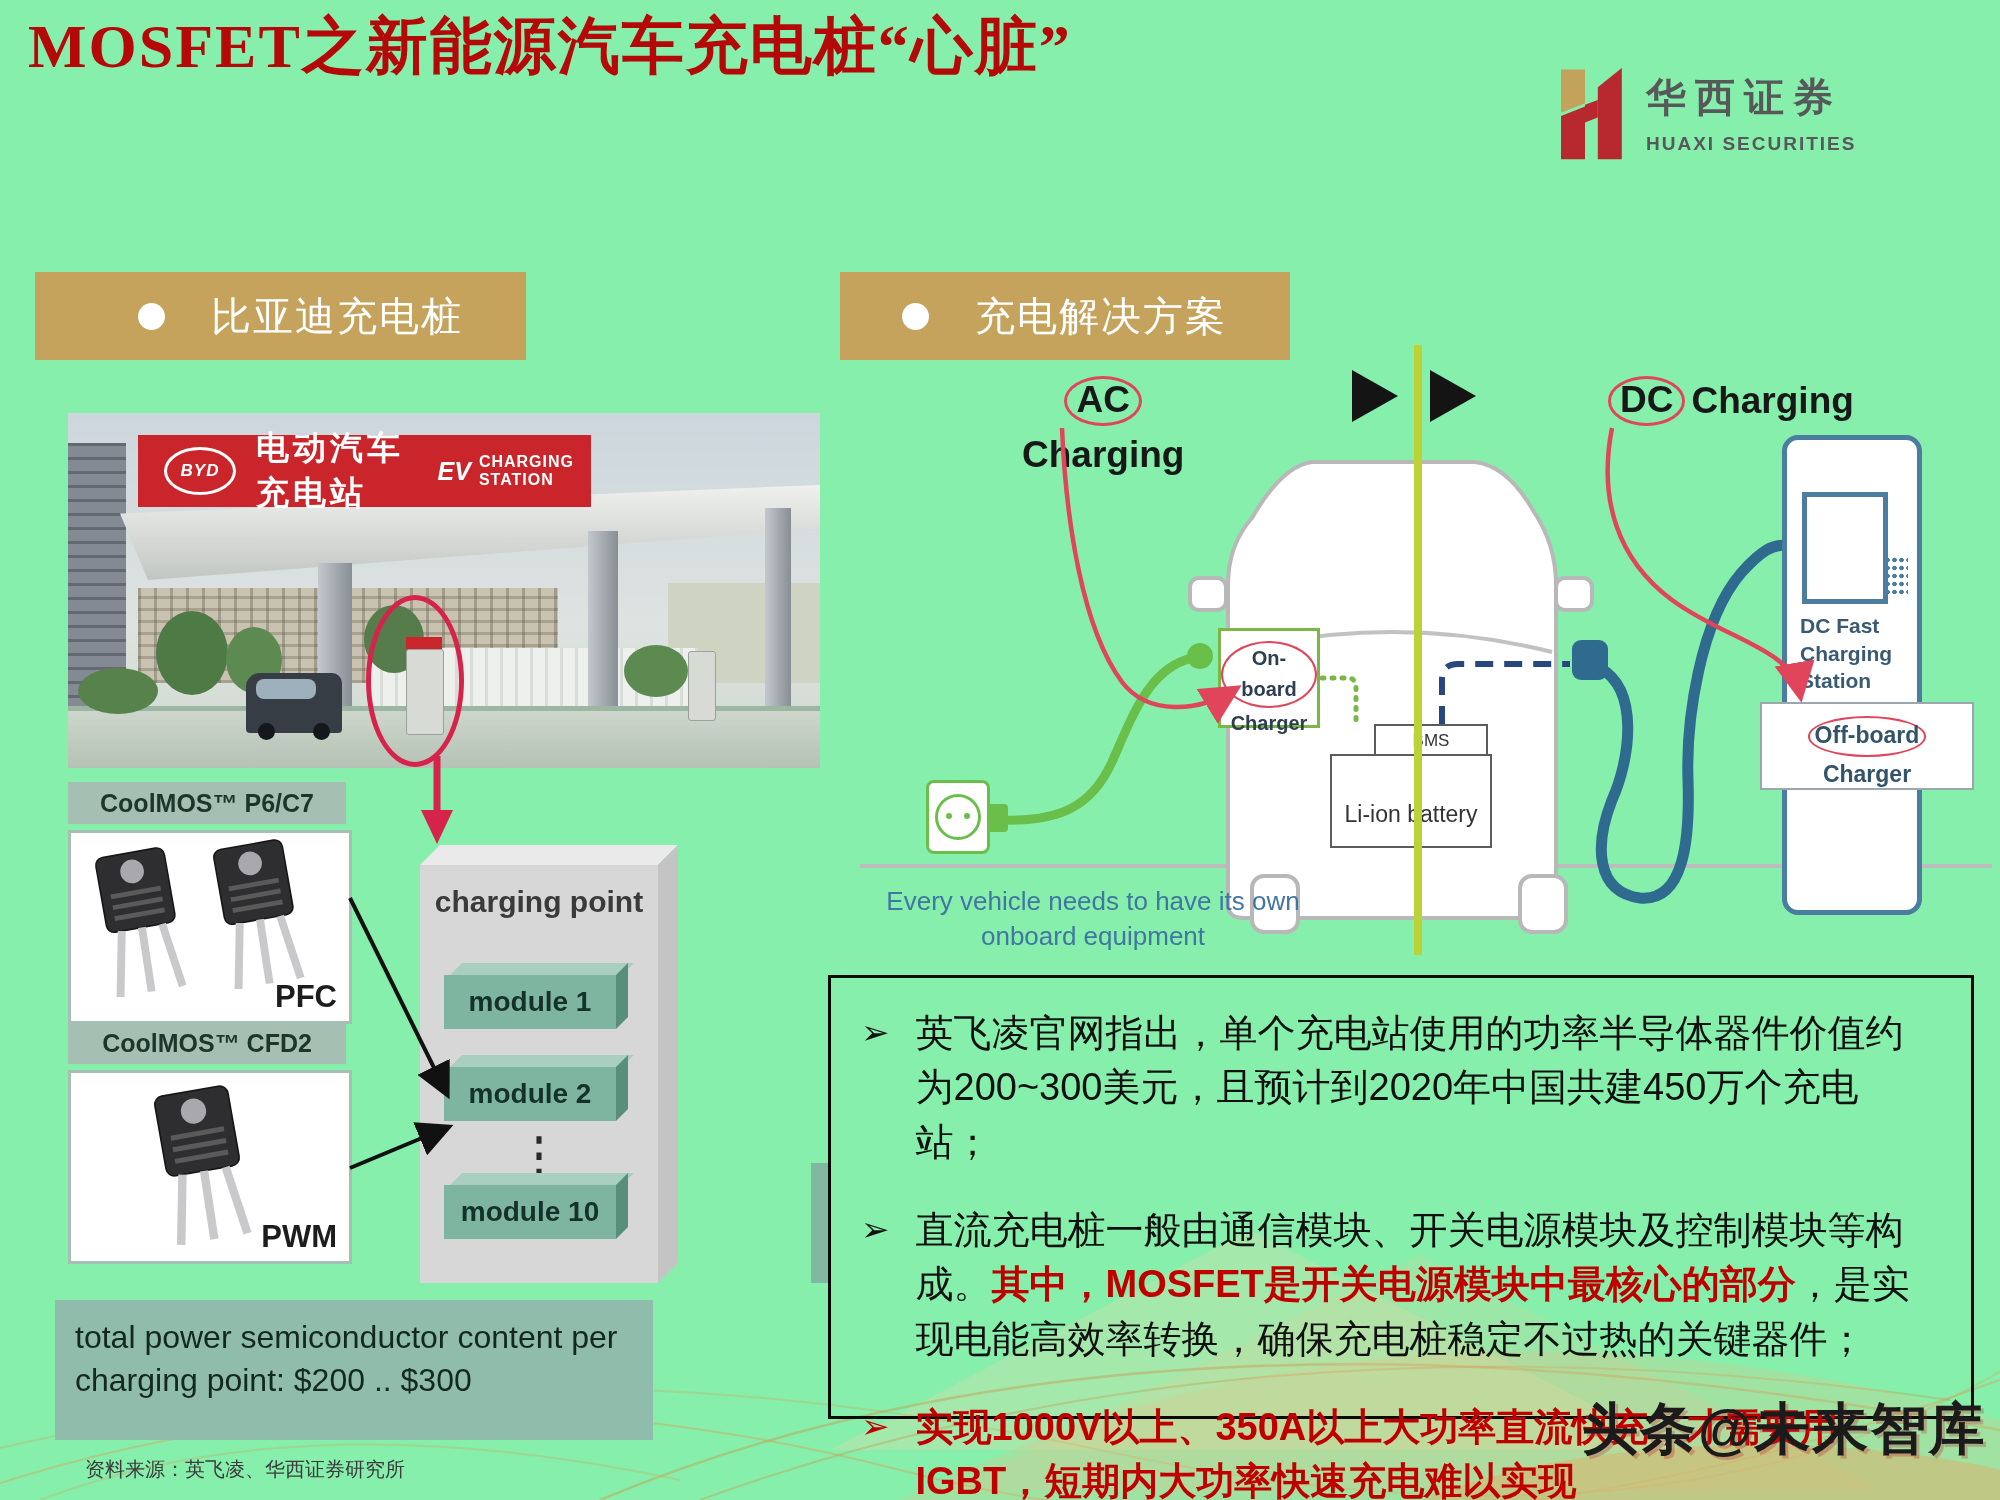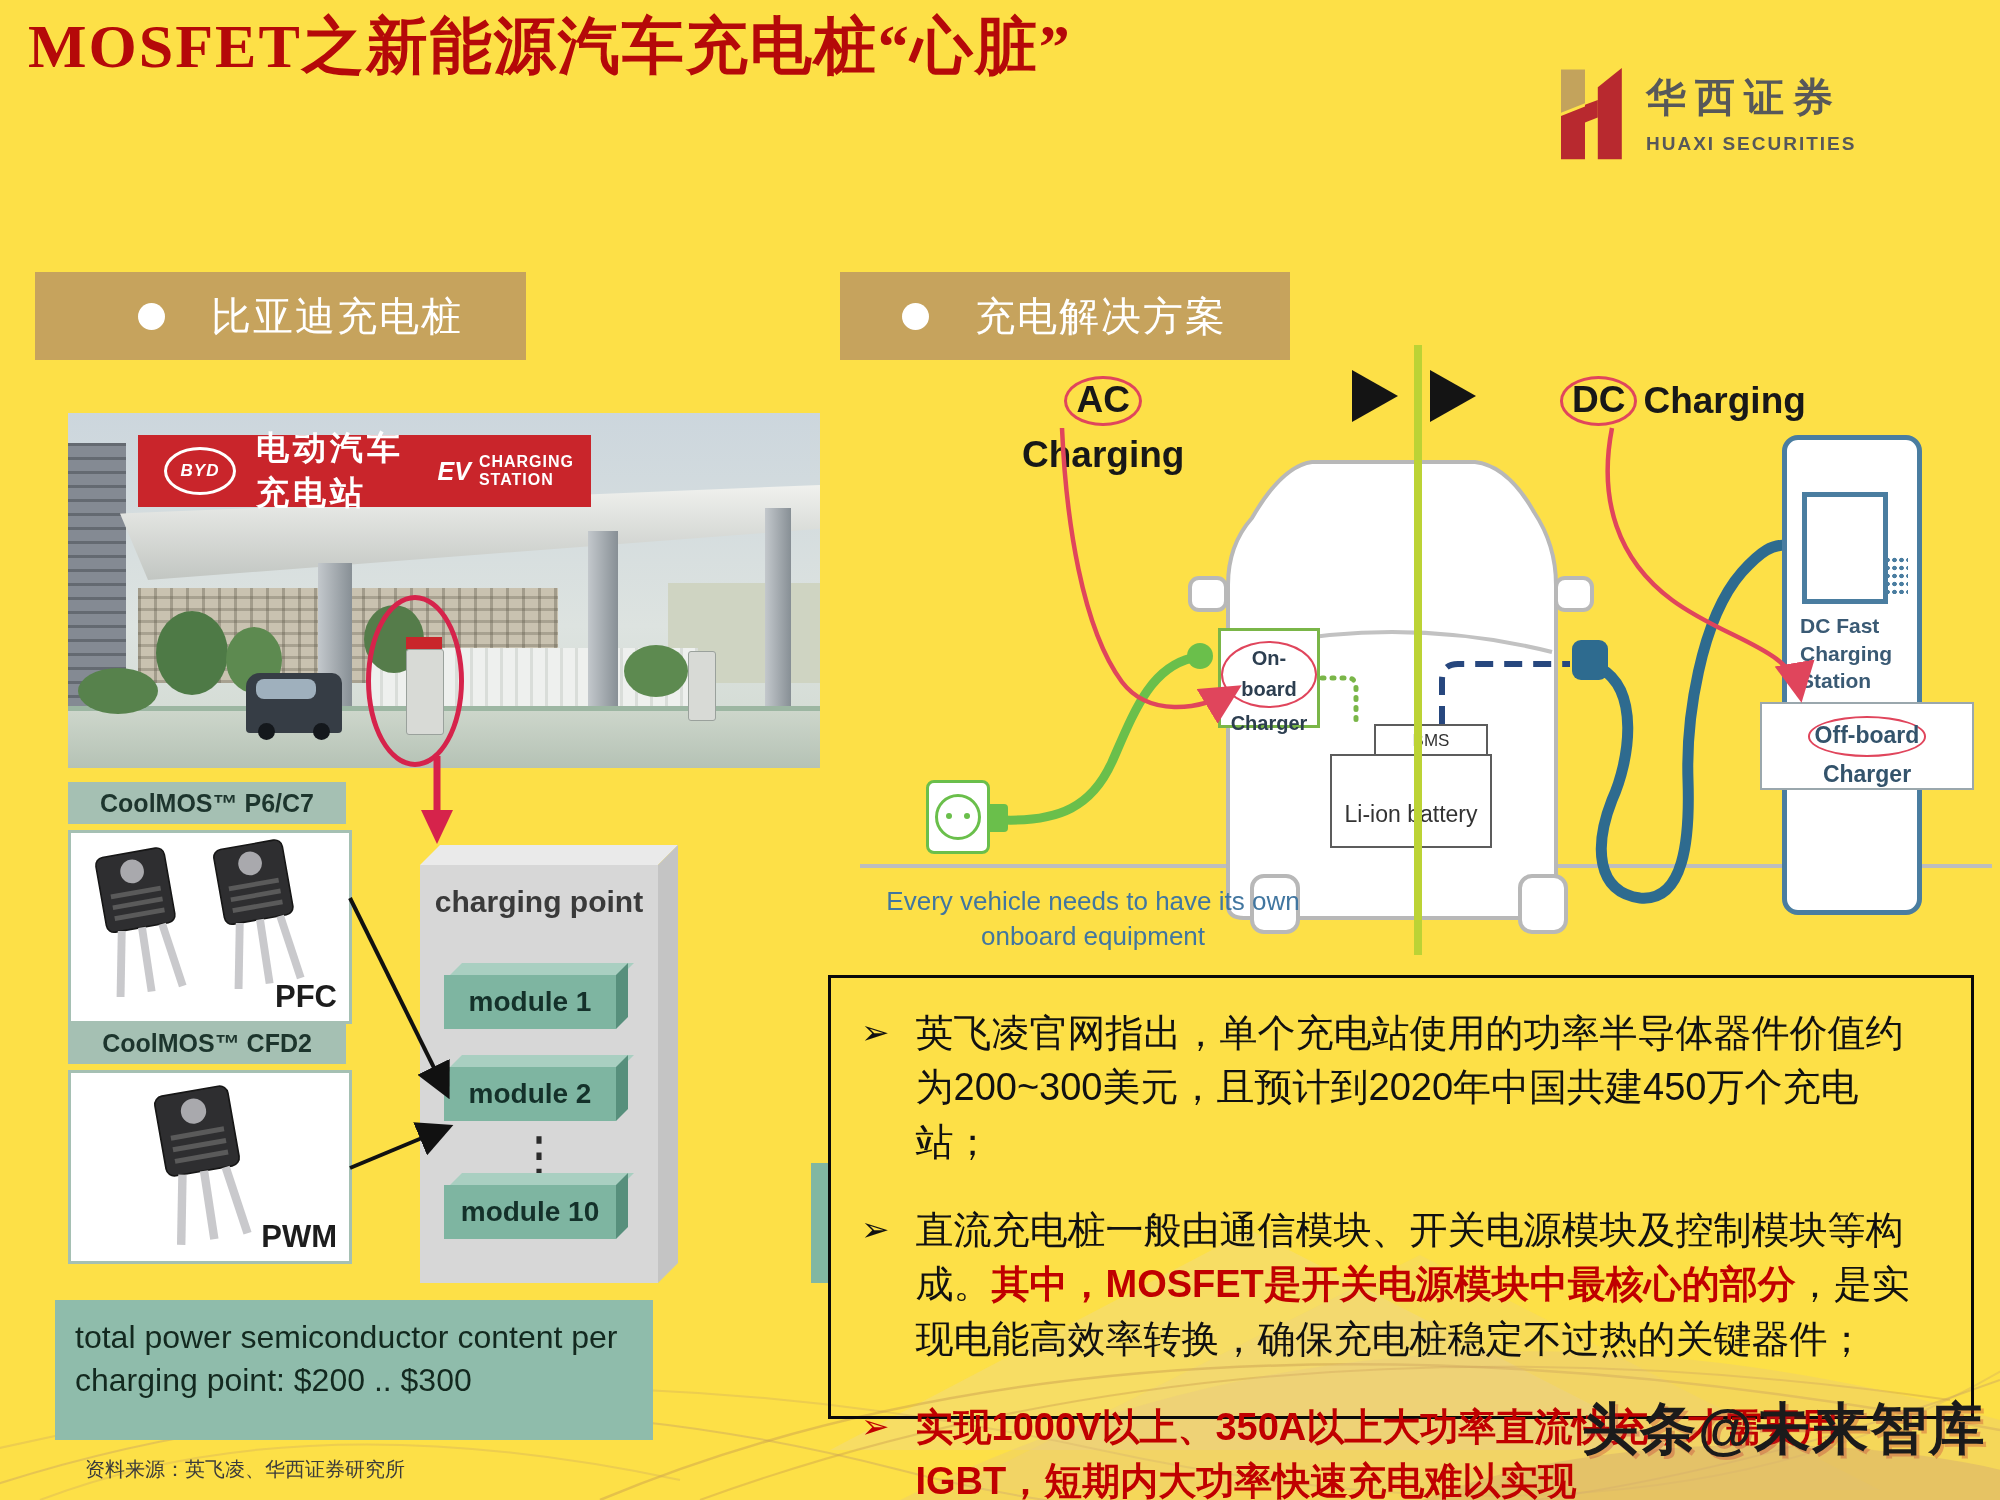--- a/index.html
+++ b/index.html
@@ -1,16 +1,16 @@
 <!DOCTYPE html>
 <html><head>
 <meta charset="utf-8">
 <style>
   html,body{margin:0;padding:0;background:#fff;}
-  #page{position:relative;width:2000px;height:1500px;background:#fde047;overflow:hidden;
+  #page{position:relative;width:2000px;height:1500px;background:#86efac;overflow:hidden;
         font-family:"Liberation Sans",sans-serif;}
   .abs{position:absolute;}
   svg{display:block;}
 
   
   .slide-title{left:28px;top:6px;width:1180px;font-family:"Liberation Serif",serif;
     font-weight:bold;font-size:62px;line-height:1.32;color:#b50909;letter-spacing:2px;}
   .logo-wrap{left:1552px;top:60px;display:flex;align-items:center;gap:12px;}
   .logo-cn{font-size:40px;font-weight:bold;color:#57585a;letter-spacing:9px;font-family:"Liberation Serif",serif;}
   .logo-en{font-size:19px;font-weight:bold;color:#57585a;letter-spacing:2px;margin-top:8px;}
@@ -313,21 +313,21 @@
 
     <path d="M1600,668 C1640,690 1630,760 1612,800 C1594,846 1596,892 1640,898
              C1684,902 1690,840 1688,780 C1686,720 1700,620 1742,572 C1762,550 1772,545 1786,545" fill="none" stroke="#2e6b8f" stroke-width="11" stroke-linecap="round"></path>
     <rect x="1572" y="640" width="36" height="40" rx="9" fill="#2e6b8f"></rect>
   </svg>
 
   <div class="abs chg-label" style="left:1022px;top:376px;flex-direction:column;">
     <span class="red-ring">AC</span>
     <span>Charging</span>
   </div>
-  <div class="abs chg-label" style="left:1560px;top:376px;gap:6px;">
+  <div class="abs chg-label" style="left:1608px;top:376px;gap:6px;">
     <span class="red-ring">DC</span>
     <span>Charging</span>
   </div>
 
   <div class="abs onboard-box">
     <span class="red-ring-sm">On-board</span><br>
     <span>Charger</span>
   </div>
   <div class="abs bms-tab">BMS</div>
   <div class="abs bms-box">Li-ion battery</div>

